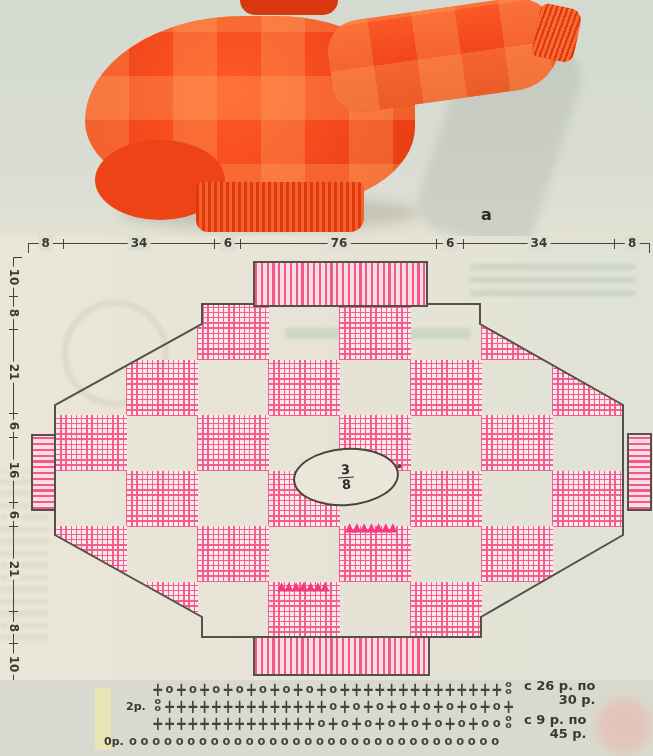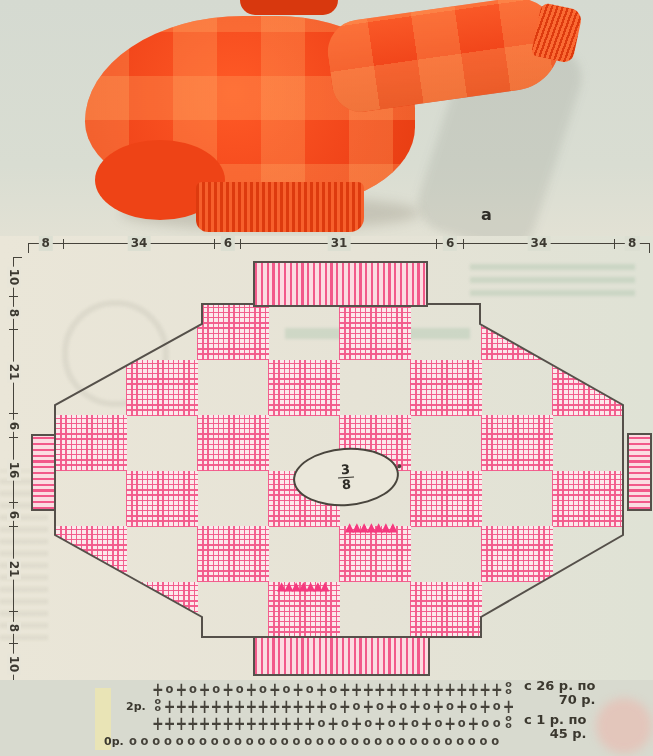--- a/index.html
+++ b/index.html
@@ -136,21 +136,21 @@
       <div class="dim-seg" style="left: 0px; width: 35.5429px;">
         <span class="dim-label">8</span>
       </div>
       <div class="dim-seg tick" style="left: 35.5429px; width: 151.057px;">
         <span class="dim-label">34</span>
       </div>
       <div class="dim-seg tick" style="left: 186.6px; width: 26.6571px;">
         <span class="dim-label">6</span>
       </div>
       <div class="dim-seg tick" style="left: 213.257px; width: 195.486px;">
-        <span class="dim-label">31</span>
+        <span class="dim-label">76</span>
       </div>
       <div class="dim-seg tick" style="left: 408.743px; width: 26.6571px;">
         <span class="dim-label">6</span>
       </div>
       <div class="dim-seg tick" style="left: 435.4px; width: 151.057px;">
         <span class="dim-label">34</span>
       </div>
       <div class="dim-seg tick" style="left: 586.457px; width: 35.5429px;">
         <span class="dim-label">8</span>
       </div>
@@ -236,19 +236,19 @@
   <div id="bottom-section"></div>
   <div class="bleed" style="left:95px;top:688px;width:16px;height:62px;background:rgba(238,230,175,.8);filter:blur(.5px);"></div>
   <div class="bleed" style="left:596px;top:698px;width:56px;height:56px;background:rgba(244,168,158,.4);border-radius:50%;filter:blur(5px);"></div>
   <div id="chart">
       <div class="c-row" style="left: 52px; top: 1px;"><span class="sym sym-x">+</span><span class="sym sym-o">o</span><span class="sym sym-x">+</span><span class="sym sym-o">o</span><span class="sym sym-x">+</span><span class="sym sym-o">o</span><span class="sym sym-x">+</span><span class="sym sym-o">o</span><span class="sym sym-x">+</span><span class="sym sym-o">o</span><span class="sym sym-x">+</span><span class="sym sym-o">o</span><span class="sym sym-x">+</span><span class="sym sym-o">o</span><span class="sym sym-x">+</span><span class="sym sym-o">o</span><span class="sym sym-x">+</span><span class="sym sym-x">+</span><span class="sym sym-x">+</span><span class="sym sym-x">+</span><span class="sym sym-x">+</span><span class="sym sym-x">+</span><span class="sym sym-x">+</span><span class="sym sym-x">+</span><span class="sym sym-x">+</span><span class="sym sym-x">+</span><span class="sym sym-x">+</span><span class="sym sym-x">+</span><span class="sym sym-x">+</span><span class="sym sym-x">+</span><span class="sym sym-8"><i>o</i><i>o</i></span></div>
       <div class="c-row" style="left: 52px; top: 18px;"><span class="sym sym-8"><i>o</i><i>o</i></span><span class="sym sym-x">+</span><span class="sym sym-x">+</span><span class="sym sym-x">+</span><span class="sym sym-x">+</span><span class="sym sym-x">+</span><span class="sym sym-x">+</span><span class="sym sym-x">+</span><span class="sym sym-x">+</span><span class="sym sym-x">+</span><span class="sym sym-x">+</span><span class="sym sym-x">+</span><span class="sym sym-x">+</span><span class="sym sym-x">+</span><span class="sym sym-x">+</span><span class="sym sym-o">o</span><span class="sym sym-x">+</span><span class="sym sym-o">o</span><span class="sym sym-x">+</span><span class="sym sym-o">o</span><span class="sym sym-x">+</span><span class="sym sym-o">o</span><span class="sym sym-x">+</span><span class="sym sym-o">o</span><span class="sym sym-x">+</span><span class="sym sym-o">o</span><span class="sym sym-x">+</span><span class="sym sym-o">o</span><span class="sym sym-x">+</span><span class="sym sym-o">o</span><span class="sym sym-x">+</span></div>
       <span class="c-label" style="left: 26px; top: 20px;">2р.</span>
       <div class="c-row" style="left: 52px; top: 35px;"><span class="sym sym-x">+</span><span class="sym sym-x">+</span><span class="sym sym-x">+</span><span class="sym sym-x">+</span><span class="sym sym-x">+</span><span class="sym sym-x">+</span><span class="sym sym-x">+</span><span class="sym sym-x">+</span><span class="sym sym-x">+</span><span class="sym sym-x">+</span><span class="sym sym-x">+</span><span class="sym sym-x">+</span><span class="sym sym-x">+</span><span class="sym sym-x">+</span><span class="sym sym-o">o</span><span class="sym sym-x">+</span><span class="sym sym-o">o</span><span class="sym sym-x">+</span><span class="sym sym-o">o</span><span class="sym sym-x">+</span><span class="sym sym-o">o</span><span class="sym sym-x">+</span><span class="sym sym-o">o</span><span class="sym sym-x">+</span><span class="sym sym-o">o</span><span class="sym sym-x">+</span><span class="sym sym-o">o</span><span class="sym sym-x">+</span><span class="sym sym-o">o</span><span class="sym sym-o">o</span><span class="sym sym-8"><i>o</i><i>o</i></span></div>
       <div class="c-row" style="left: 27px; top: 53px;"><span class="sym sym-o">o</span><span class="sym sym-o">o</span><span class="sym sym-o">o</span><span class="sym sym-o">o</span><span class="sym sym-o">o</span><span class="sym sym-o">o</span><span class="sym sym-o">o</span><span class="sym sym-o">o</span><span class="sym sym-o">o</span><span class="sym sym-o">o</span><span class="sym sym-o">o</span><span class="sym sym-o">o</span><span class="sym sym-o">o</span><span class="sym sym-o">o</span><span class="sym sym-o">o</span><span class="sym sym-o">o</span><span class="sym sym-o">o</span><span class="sym sym-o">o</span><span class="sym sym-o">o</span><span class="sym sym-o">o</span><span class="sym sym-o">o</span><span class="sym sym-o">o</span><span class="sym sym-o">o</span><span class="sym sym-o">o</span><span class="sym sym-o">o</span><span class="sym sym-o">o</span><span class="sym sym-o">o</span><span class="sym sym-o">o</span><span class="sym sym-o">o</span><span class="sym sym-o">o</span><span class="sym sym-o">o</span><span class="sym sym-o">o</span></div>
       <span class="c-label" style="left: 4px; top: 55px;">0р.</span>
-      <div class="c-right" style="left: 424px; top: -1px;"><span>с 26 р. по</span><br><span>70 р.</span></div>
-      <div class="c-right" style="left: 424px; top: 33px;"><span>с 1 р. по</span><br><span>45 р.</span></div>
+      <div class="c-right" style="left: 424px; top: -1px;"><span>с 26 р. по</span><br><span>30 р.</span></div>
+      <div class="c-right" style="left: 424px; top: 33px;"><span>с 9 р. по</span><br><span>45 р.</span></div>
     </div>
 
 <div class="mark" style="left: 345px; top: 521px;">▲▲▲▲▲▲▲</div>
     <div class="mark" style="left: 277px; top: 580px;">▲▲▲▲▲▲▲</div>
   </div>
 
 </body></html>

